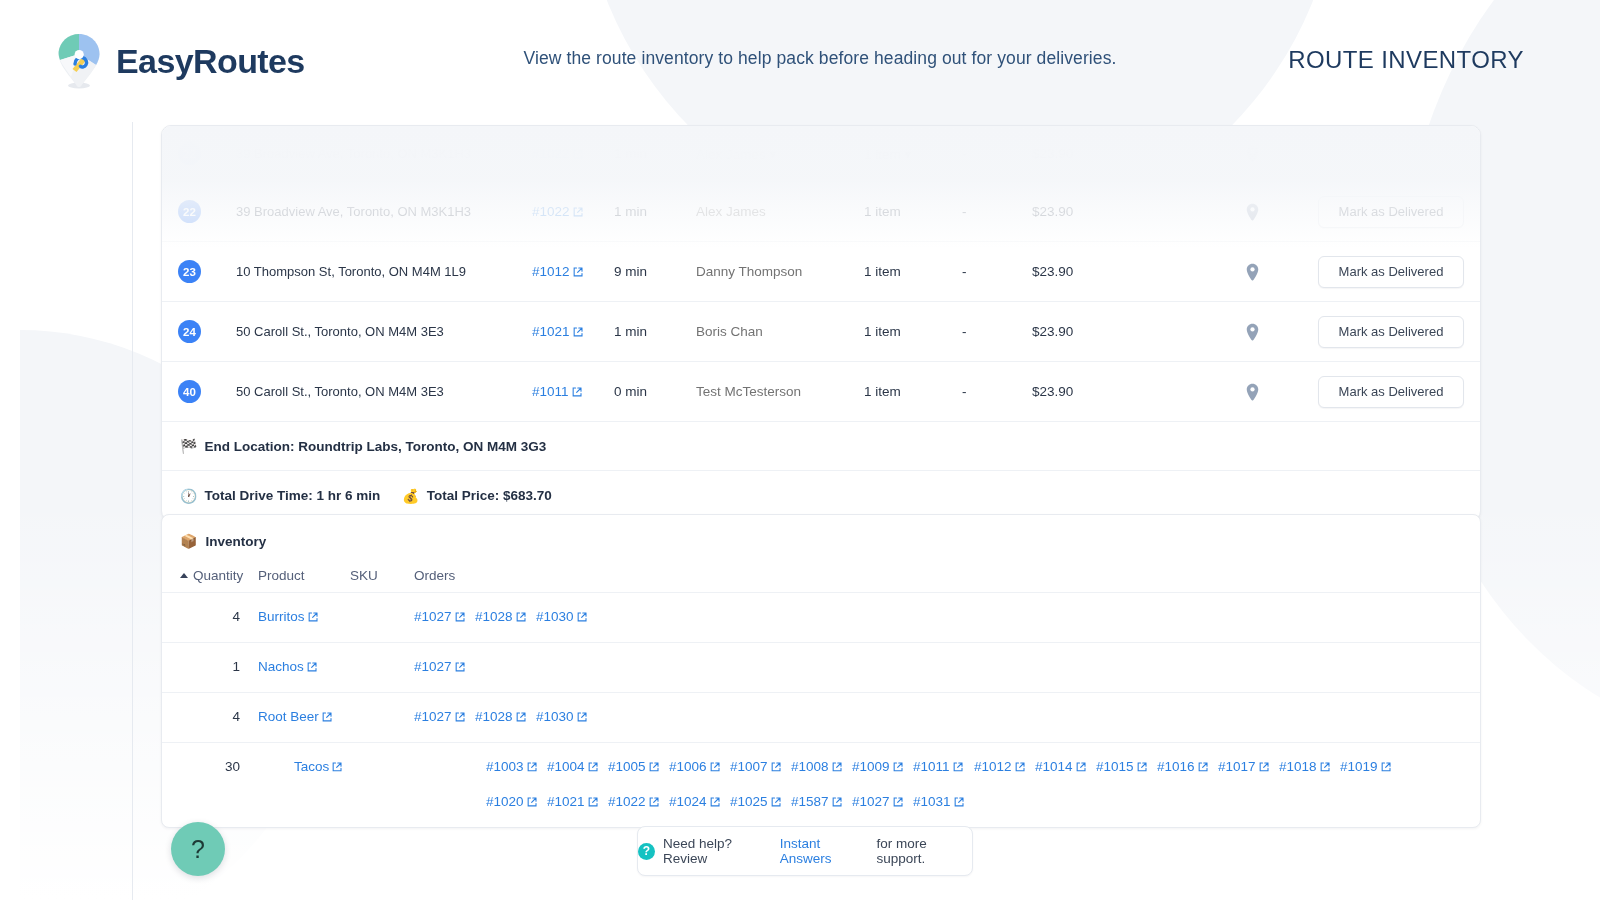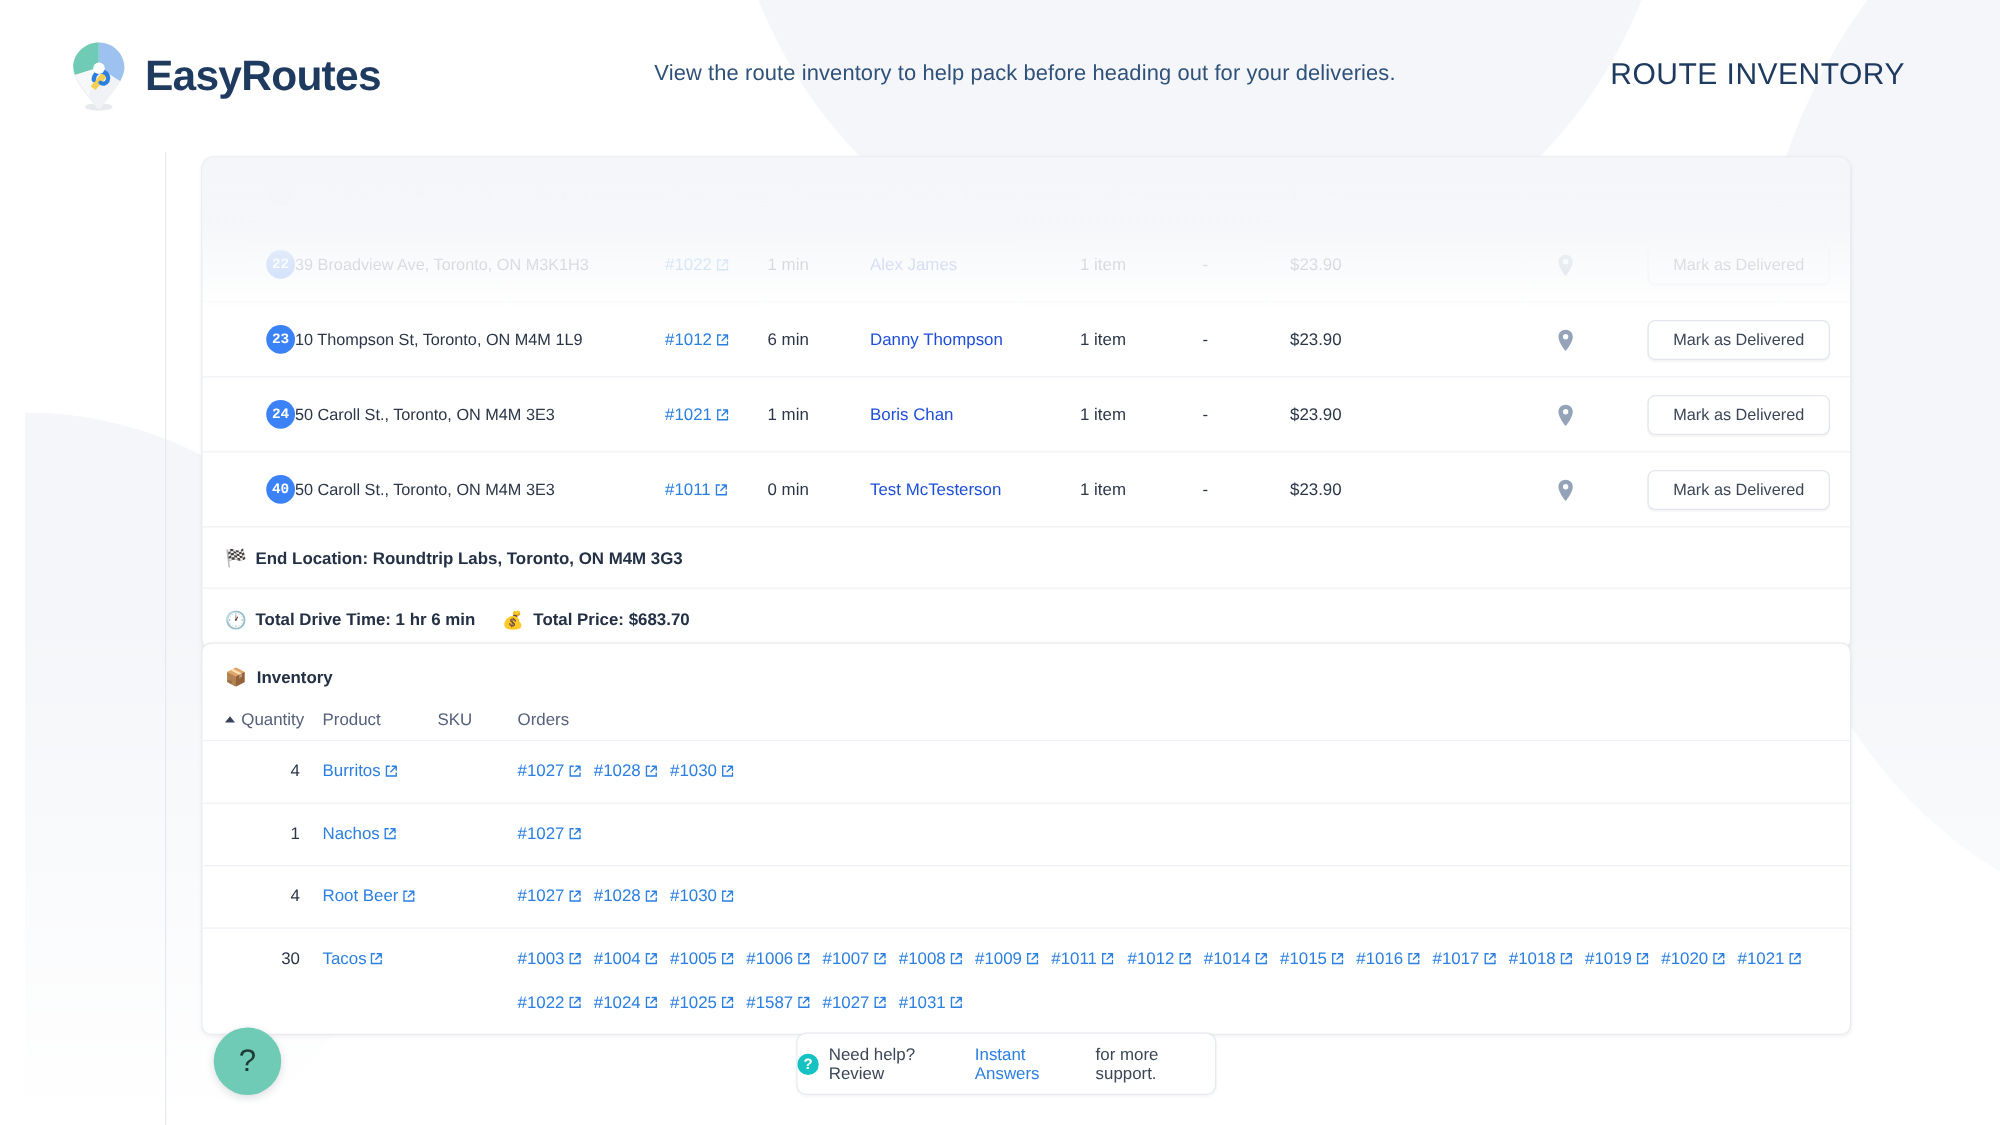--- a/index.html
+++ b/index.html
@@ -76,31 +76,31 @@
   }
 
   .stop-row {
     display: flex; align-items: center; height: 60px;
     border-bottom: 1px solid #eef1f5;
     padding: 0 0 0 16px;
   }
   .stop-row.ghost { opacity: 0.30; }
   .stop-row.headrow { height: 56px; opacity: 0.12; }
 
-  .c-badge { width: 58px; display: flex; justify-content: flex-end; flex: none; font-family: Liberation Mono, monospace; }
+  .c-badge { width: 58px; display: flex; justify-content: flex-start; flex: none; }
   .badge {
     width: 23px; height: 23px; border-radius: 50%;
     background: #3b82f6; color: #fff;
     font-size: 11.5px; font-weight: bold;
     display: flex; align-items: center; justify-content: center;
   }
   .c-addr  { width: 296px; flex: none; font-size: 13px; color: #2b3648; }
   .c-order { width: 82px;  flex: none; font-size: 13.5px; color: #2b7fe0; white-space: nowrap; }
   .c-time  { width: 82px;  flex: none; font-size: 13.5px; color: #2b3648; }
-  .c-name  { width: 168px; flex: none; font-size: 13.5px; color: #1d4ed8; }
+  .c-name  { width: 168px; flex: none; font-size: 13.5px; color: #737373; }
   .c-items { width: 98px;  flex: none; font-size: 13.5px; color: #2b3648; }
   .c-dash  { width: 70px;  flex: none; font-size: 13.5px; color: #2b3648; }
   .c-price { width: 168px; flex: none; font-size: 13.5px; color: #2b3648; }
   .c-pin   { width: 104px; flex: none; display: flex; justify-content: center; }
   .c-act   { flex: 1; display: flex; justify-content: flex-end; padding-right: 16px; }
 
   .ext-ic { display: inline-block; margin-left: 3px; vertical-align: -1px; }
 
   .pin-ic { width: 13px; height: 18px; display: block; }
 
@@ -147,21 +147,21 @@
     width: 0; height: 0; flex: none;
     border-left: 4.5px solid transparent; border-right: 4.5px solid transparent;
     border-bottom: 5.5px solid #37425a;
   }
 
   .inv-row {
     display: flex; align-items: flex-start;
     border-bottom: 1px solid #eef1f5;
     padding: 14px 0 14px 18px; min-height: 42px;
   }
-  .inv-row:last-child { border-bottom: none; }
+  .inv-row:last-child { border-bottom: none; gap: 36px; }
   .iv-qty {
     width: 78px; flex: none; text-align: right; padding-right: 18px;
     font-size: 13.5px; color: #2b3648; line-height: 20px;
   }
   .iv-prod { width: 156px; flex: none; font-size: 13.5px; color: #2b7fe0; line-height: 20px; }
   .iv-ord  { flex: 1; display: flex; flex-wrap: wrap; row-gap: 14px; padding-right: 20px; }
   .ord-link {
     width: 61px; flex: none; font-size: 13.5px; color: #2b7fe0;
     white-space: nowrap; line-height: 20px;
   }
@@ -278,21 +278,21 @@
           </div>
           <div class="stop-row">
             <div class="c-badge">
               <span class="badge">23</span>
             </div>
             <div class="c-addr">10 Thompson St, Toronto, ON M4M 1L9</div>
             <div class="c-order"><a class="lnk" href="#">#1012</a><span class="ext-ic"><svg width="10" height="10" viewBox="0 0 12 12">
                   <path d="M4.3 1.2H1.4v9.4h9.4V7.7" fill="none" stroke="currentColor" stroke-width="1.3" stroke-linecap="round"></path>
                   <path d="M6.9 1.2h3.9v3.9M10.8 1.2L5.6 6.4" fill="none" stroke="currentColor" stroke-width="1.3" stroke-linecap="round" stroke-linejoin="round"></path>
                 </svg></span></div>
-            <div class="c-time">6 min</div>
+            <div class="c-time">9 min</div>
             <div class="c-name">Danny Thompson</div>
             <div class="c-items">1 item</div>
             <div class="c-dash">-</div>
             <div class="c-price">$23.90</div>
             <div class="c-pin">
               <svg class="pin-ic" viewBox="0 0 14 19">
                 <path d="M7 0.6C3.5 0.6 0.8 3.3 0.8 6.7c0 4.4 5 11 5.6 11.7.3.4.9.4 1.2 0 .6-.7 5.6-7.3 5.6-11.7C13.2 3.3 10.5.6 7 .6z" fill="#94a3b8"></path>
                 <circle cx="7" cy="6.7" r="2.3" fill="#ffffff"></circle>
               </svg>
             </div>

